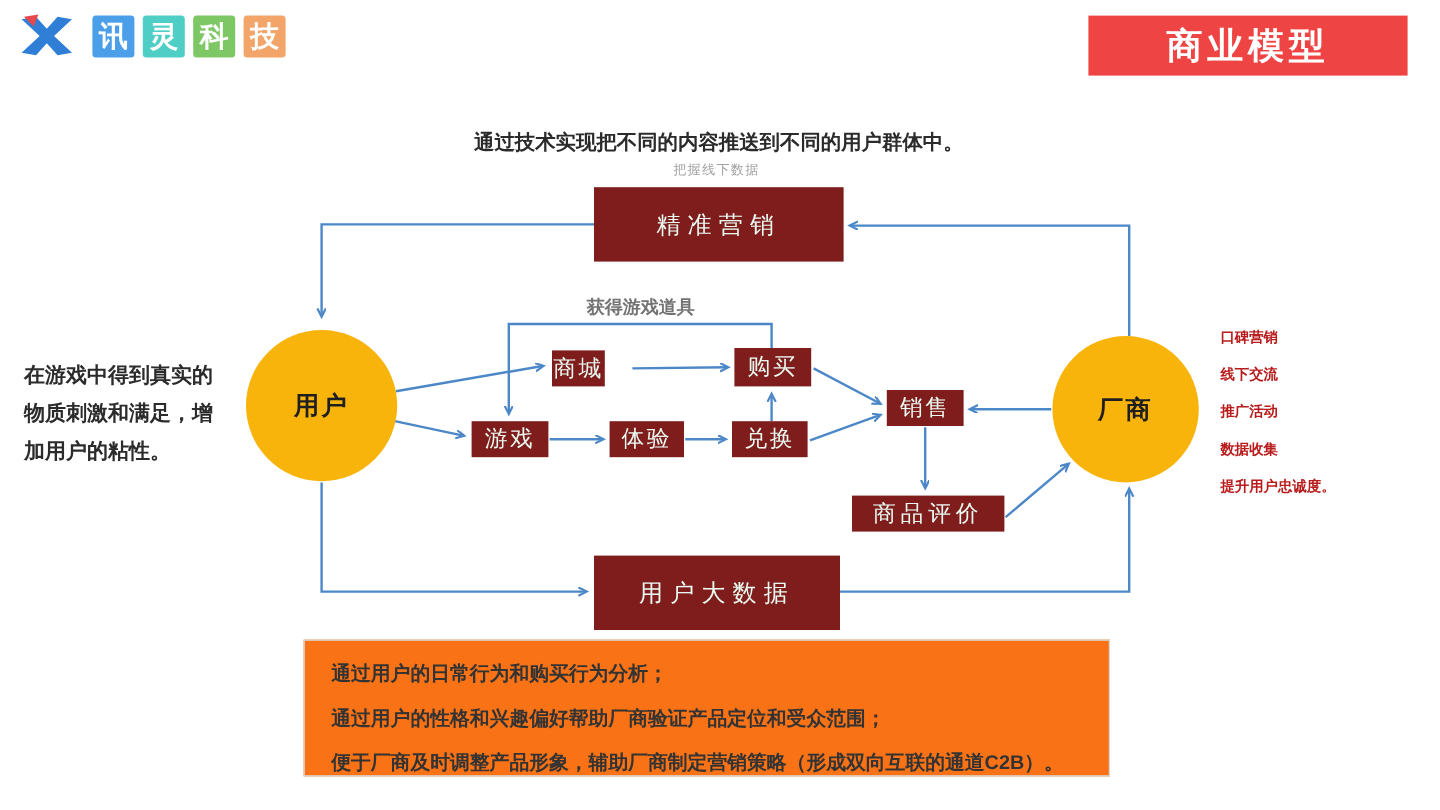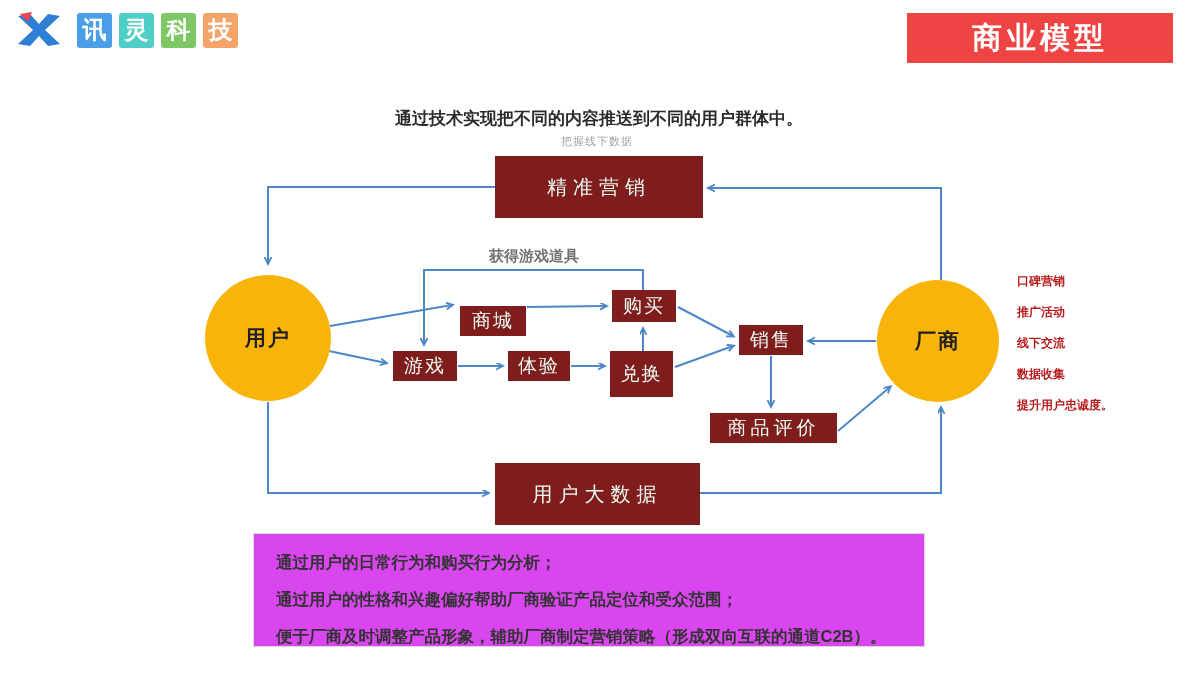--- a/index.html
+++ b/index.html
@@ -32,41 +32,41 @@
   .arrows{position:absolute;left:0;top:0;z-index:1;}
   .gbox{position:absolute;background:#7f1d1d;color:#EAFAF1;z-index:2;
       display:flex;align-items:center;justify-content:center;}
   .gbox.big{font-size:20px;letter-spacing:6px;}
   .gbox.small{font-size:19px;letter-spacing:2px;}
   .circle{position:absolute;border-radius:50%;background:#F9B40B;color:#1f1f1f;z-index:2;
       font-size:21px;font-weight:700;letter-spacing:2px;
       display:flex;align-items:center;justify-content:center;}
   #node-precision{left:495px;top:156px;width:208px;height:62px;}
   #node-bigdata{left:495px;top:463px;width:205px;height:62px;}
-  #node-mall{left:460px;top:292px;width:66px;height:30px;margin-top:14px;}
+  #node-mall{left:460px;top:292px;width:44px;height:30px;}
   #node-buy{left:612px;top:290px;width:64px;height:32px;}
   #node-game{left:393px;top:351px;width:64px;height:30px;}
   #node-exp{left:508px;top:351px;width:62px;height:30px;}
-  #node-exch{left:610px;top:351px;width:63px;height:46px;}
+  #node-exch{left:610px;top:351px;width:63px;height:30px;}
   #node-sales{left:739px;top:325px;width:64px;height:30px;}
   #node-review{left:710px;top:413px;width:127px;height:30px;letter-spacing:4px;}
   #circle-user{left:205px;top:275px;width:126px;height:126px;}
   #circle-vendor{left:877px;top:280px;width:122px;height:122px;}
   .props-label{position:absolute;left:424px;top:247px;width:220px;text-align:center;
       font-size:15px;font-weight:600;color:#737373;z-index:2;}
 
   
   .left-note{position:absolute;left:20px;top:296px;font-size:17.5px;font-weight:600;
       line-height:32px;color:#2b2b2b;}
   .right-note{position:absolute;left:1017px;top:266px;font-size:12px;font-weight:600;
       line-height:31px;color:#b91c1c;}
 
   
   .bottom-box{position:absolute;left:253px;top:533px;width:672px;height:114px;
-      border:1px solid #d9d9d9;background:#d946ef;box-sizing:border-box;
+      border:1px solid #d9d9d9;background:#f97316;box-sizing:border-box;
       padding:10px 0 0 22px;font-size:16.5px;font-weight:600;line-height:37px;color:#333;}
 </style>
 </head>
 <body>
 
 <div class="stage">
 
   <div class="logo">
     <svg class="logo-mark" viewBox="0 0 46 40">
       <path d="M2 6 L14 4 L23 14 L32 4 L44 6 L29 20 L44 34 L32 36 L23 26 L14 36 L2 34 L17 20 Z" fill="#2F7FD6"></path>
@@ -119,25 +119,30 @@
   <div id="node-exch" class="gbox small">兑换</div>
   <div id="node-sales" class="gbox small">销售</div>
   <div id="node-review" class="gbox small">商品评价</div>
   <div id="node-bigdata" class="gbox big">用户大数据</div>
 
   <div id="circle-user" class="circle">用户</div>
   <div id="circle-vendor" class="circle">厂商</div>
 
   <div class="props-label">获得游戏道具</div>
 
+  <div class="left-note">
+    <div>在游戏中得到真实的</div>
+    <div>物质刺激和满足，增</div>
+    <div>加用户的粘性。</div>
+  </div>
 
   <div class="right-note">
     <div>口碑营销</div>
+    <div>线下交流</div>
     <div>推广活动</div>
-    <div>线下交流</div>
     <div>数据收集</div>
     <div>提升用户忠诚度。</div>
   </div>
 
   <div class="bottom-box">
     <div>通过用户的日常行为和购买行为分析；</div>
     <div>通过用户的性格和兴趣偏好帮助厂商验证产品定位和受众范围；</div>
     <div>便于厂商及时调整产品形象，辅助厂商制定营销策略（形成双向互联的通道C2B）。</div>
   </div>
 

